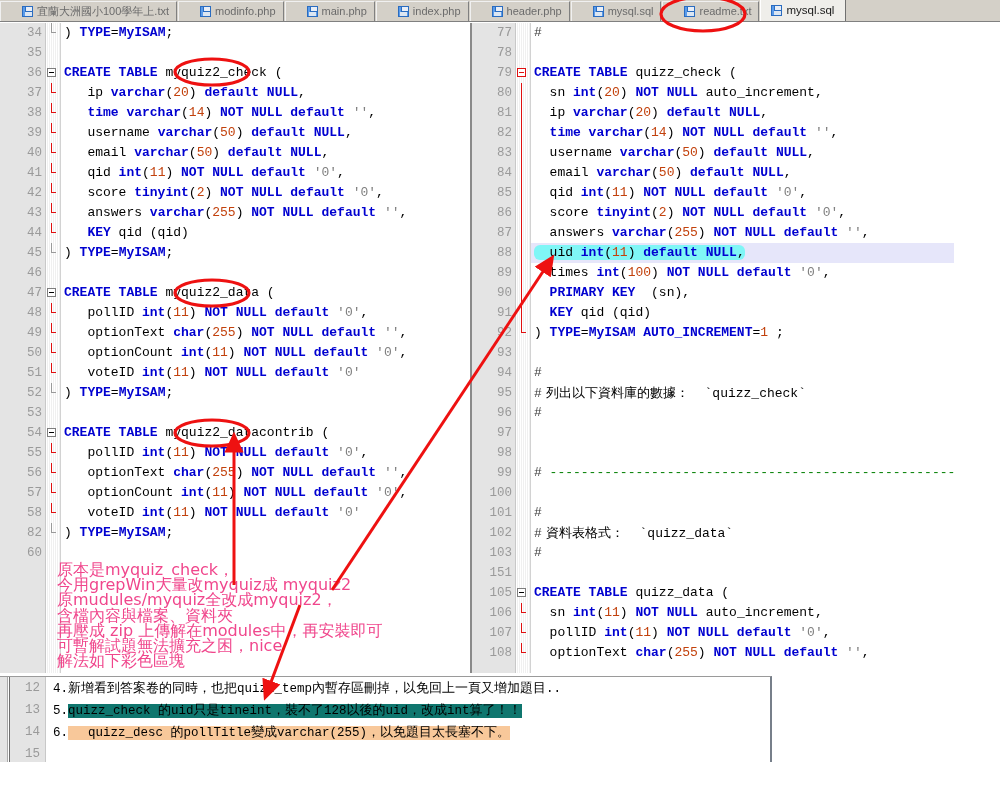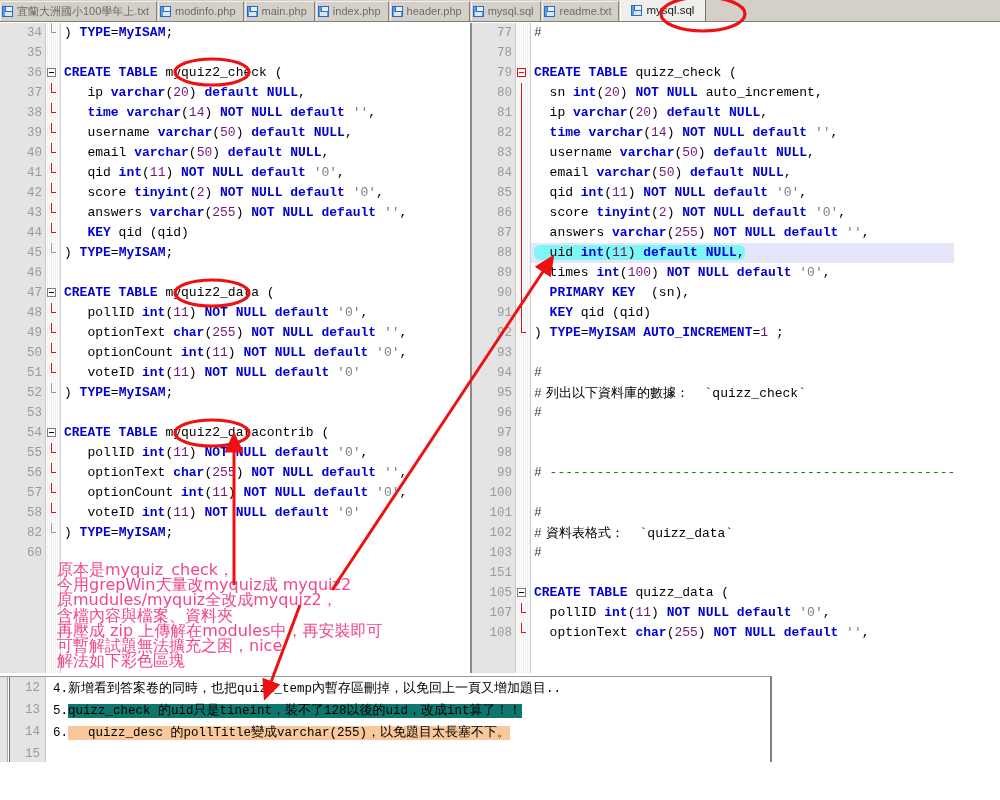--- a/index.html
+++ b/index.html
@@ -15,21 +15,21 @@
   
   .tabbar {
     position: absolute; left: 0; top: 0; width: 1000px; height: 22px;
     background: #d4d0c8;
     display: flex; align-items: flex-end;
     border-bottom: 1px solid #808080;
   }
   .tab {
     height: 20px;
     display: flex; align-items: center;
-    padding: 0 7px 0 1px;
+    padding: 0 7px 0 21px;
     margin-right: 1px;
     background: #d4d0c8;
     border: 1px solid #f0f0f0;
     border-right-color: #808080;
     border-bottom: none;
     font-size: 11px;
     color: #6b6b6b;
     white-space: nowrap;
     line-height: 1;
   }
@@ -101,21 +101,21 @@
     width: 42px; text-align: right;
     color: #9a9a9a; font-size: 12.5px;
     font-family: "Liberation Mono", monospace;
   }
   #pane-right .ln .num { width: 40px; }
   .ln .code { position: absolute; left: 64px; top: 0; color: #000; }
   #pane-right .ln .code { left: 62px; }
 
   
   .kw  { color: #0000d0; font-weight: bold; }
-  .num2{ color: #701a75; }
+  .num2{ color: #c2410c; }
   .str { color: #808080; }
   .pln { color: #000000; }
   .cmt { color: #007f00; }
   .hash{ color: #3a3a3a; }
   .cjk { font-family: "DejaVu Sans", sans-serif; font-size: 13px; }
 
   
   .foldbox {
     position: absolute; left: 4px; top: 5px;
     width: 9px; height: 9px;
@@ -279,20 +279,21 @@
         <div class="ln"><span class="num">96</span><span class="code"><span class="hash">#</span></span></div>
         <div class="ln"><span class="num">97</span><span class="code"></span></div>
         <div class="ln"><span class="num">98</span><span class="code"></span></div>
         <div class="ln"><span class="num">99</span><span class="code"><span class="hash">#</span><span class="cmt"> --------------------------------------------------------</span></span></div>
         <div class="ln"><span class="num">100</span><span class="code"></span></div>
         <div class="ln"><span class="num">101</span><span class="code"><span class="hash">#</span></span></div>
         <div class="ln"><span class="num">102</span><span class="code"><span class="hash">#</span><span class="cjk"> 資料表格式：</span><span class="pln">  `quizz_data`</span></span></div>
         <div class="ln"><span class="num">103</span><span class="code"><span class="hash">#</span></span></div>
         <div class="ln"><span class="num">151</span><span class="code"></span></div>
         <div class="ln"><span class="num">105</span><span class="foldbox" style="left: 45px;"></span><span class="code"><span class="kw">CREATE TABLE</span><span class="pln"> quizz_data (</span></span></div>
+        <div class="ln"><span class="num">106</span><span class="foldend red" style="left: 49px;"></span><span class="code"><span class="pln">  sn </span><span class="kw">int</span><span class="pln">(</span><span class="num2">11</span><span class="pln">) </span><span class="kw">NOT NULL</span><span class="pln"> auto_increment,</span></span></div>
         <div class="ln"><span class="num">107</span><span class="foldend red" style="left: 49px;"></span><span class="code"><span class="pln">  pollID </span><span class="kw">int</span><span class="pln">(</span><span class="num2">11</span><span class="pln">) </span><span class="kw">NOT NULL default</span><span class="pln"> </span><span class="str">'0'</span><span class="pln">,</span></span></div>
         <div class="ln"><span class="num">108</span><span class="foldend red" style="left: 49px;"></span><span class="code"><span class="pln">  optionText </span><span class="kw">char</span><span class="pln">(</span><span class="num2">255</span><span class="pln">) </span><span class="kw">NOT NULL default</span><span class="pln"> </span><span class="str">''</span><span class="pln">,</span></span></div>
       </div>
   </div>
 
   <div id="annot">原本是myquiz_check，
 今用grepWin大量改myquiz成 myquiz2
 原mudules/myquiz全改成myquiz2，
 含檔內容與檔案、資料夾
 再壓成 zip 上傳解在modules中，再安裝即可

